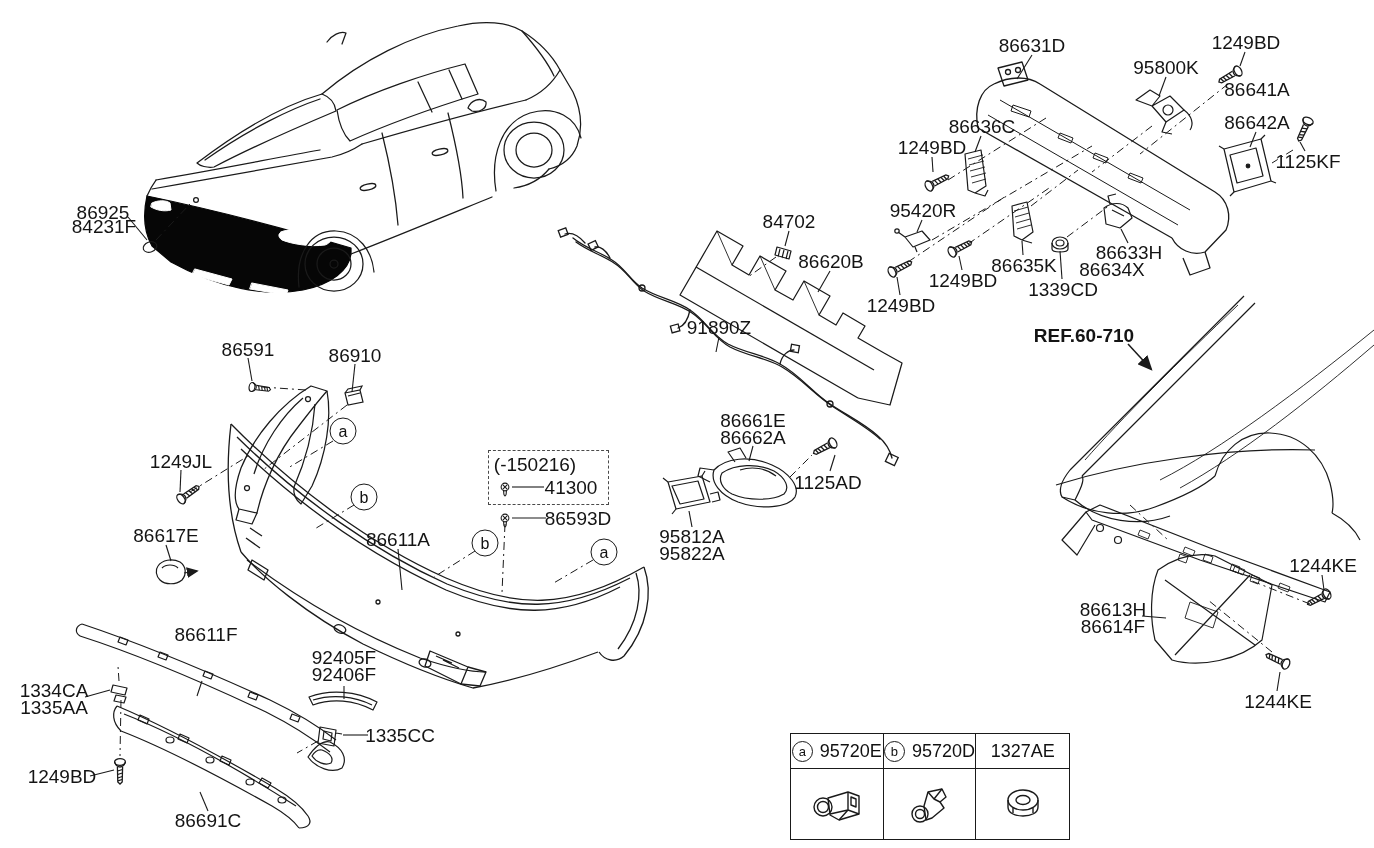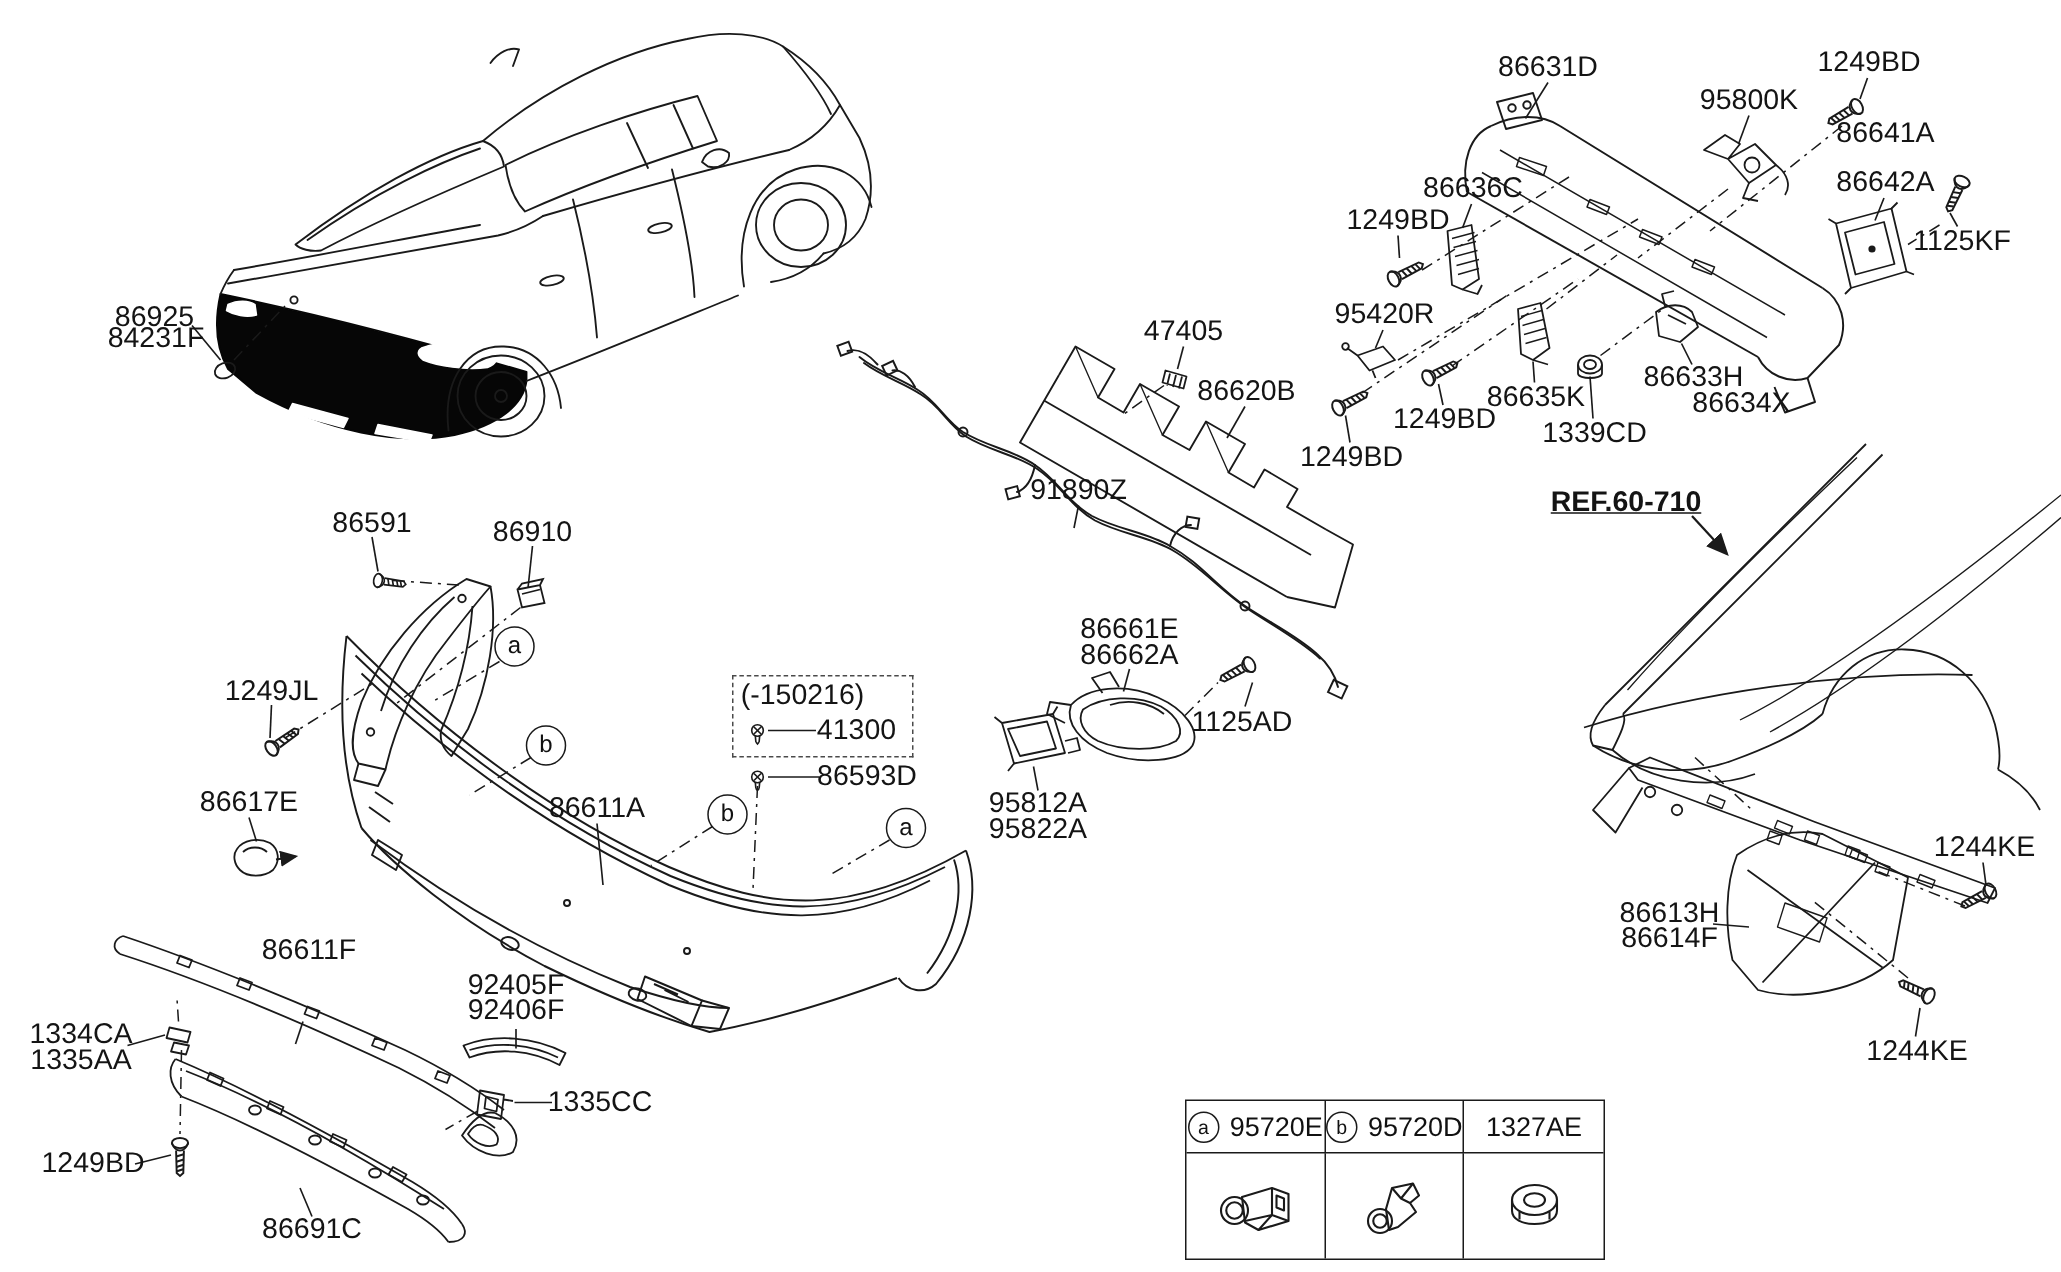--- a/index.html
+++ b/index.html
@@ -1,21 +1,21 @@
 <!DOCTYPE html>
 <html><head>
 <meta charset="utf-8">
 <style>
   html,body{margin:0;padding:0;background:#fff;}
   .canvas{position:relative;width:1374px;height:848px;background:#ffffff;
           font-family:"Liberation Sans",sans-serif;color:#111;overflow:hidden;}
   svg.art{position:absolute;left:0;top:0;}
   .lbl{position:absolute;transform:translate(-50%,-50%);font-size:19px;line-height:1;
        white-space:nowrap;color:#141414;}
-  .lbl.ref{font-weight:700;text-decoration:underline;}
+  .lbl.ref{font-weight:700;}
   .mk{position:absolute;width:25px;height:25px;border:1.7px solid #1a1a1a;border-radius:50%;
       background:#fff;display:flex;align-items:center;justify-content:center;
       font-size:16px;transform:translate(-50%,-50%);}
   .dashbox{position:absolute;left:488px;top:450px;width:119px;height:53px;
            border:1.5px dashed #4a4a4a;}
   .legend{position:absolute;left:790px;top:733px;width:278px;height:105px;
           border:1.8px solid #1a1a1a;display:grid;background:#fff;
           grid-template-columns:1fr 1fr 1fr;grid-template-rows:35px 1fr;}
   .legend .hc{border-right:1.4px solid #1a1a1a;border-bottom:1.4px solid #1a1a1a;
               display:flex;align-items:center;justify-content:center;gap:7px;font-size:18px;}
@@ -335,21 +335,21 @@
 <div class="lbl" style="left:578px;top:518px">86593D</div>
 <div class="lbl" style="left:398px;top:539px">86611A</div>
 <div class="lbl" style="left:206px;top:634px">86611F</div>
 <div class="lbl" style="left:344px;top:657px">92405F</div>
 <div class="lbl" style="left:344px;top:674px">92406F</div>
 <div class="lbl" style="left:54px;top:690px">1334CA</div>
 <div class="lbl" style="left:54px;top:707px">1335AA</div>
 <div class="lbl" style="left:400px;top:735px">1335CC</div>
 <div class="lbl" style="left:62px;top:776px">1249BD</div>
 <div class="lbl" style="left:208px;top:820px">86691C</div>
-<div class="lbl" style="left:789px;top:221px">47405</div>
+<div class="lbl" style="left:789px;top:221px">84702</div>
 <div class="lbl" style="left:831px;top:261px">86620B</div>
 <div class="lbl" style="left:719px;top:327px">91890Z</div>
 <div class="lbl" style="left:753px;top:420px">86661E</div>
 <div class="lbl" style="left:753px;top:437px">86662A</div>
 <div class="lbl" style="left:828px;top:482px">1125AD</div>
 <div class="lbl" style="left:692px;top:536px">95812A</div>
 <div class="lbl" style="left:692px;top:553px">95822A</div>
 <div class="lbl" style="left:1032px;top:45px">86631D</div>
 <div class="lbl" style="left:1246px;top:42px">1249BD</div>
 <div class="lbl" style="left:1166px;top:67px">95800K</div>
@@ -357,21 +357,21 @@
 <div class="lbl" style="left:1257px;top:122px">86642A</div>
 <div class="lbl" style="left:982px;top:126px">86636C</div>
 <div class="lbl" style="left:932px;top:147px">1249BD</div>
 <div class="lbl" style="left:1308px;top:161px">1125KF</div>
 <div class="lbl" style="left:923px;top:210px">95420R</div>
 <div class="lbl" style="left:901px;top:305px">1249BD</div>
 <div class="lbl" style="left:963px;top:280px">1249BD</div>
 <div class="lbl" style="left:1024px;top:265px">86635K</div>
 <div class="lbl" style="left:1063px;top:289px">1339CD</div>
 <div class="lbl" style="left:1129px;top:252px">86633H</div>
-<div class="lbl" style="left:1161px;top:269px">86634X</div>
+<div class="lbl" style="left:1112px;top:269px">86634X</div>
 <div class="lbl ref" style="left:1084px;top:335px">REF.60-710</div>
 <div class="lbl" style="left:1113px;top:609px">86613H</div>
 <div class="lbl" style="left:1113px;top:626px">86614F</div>
 <div class="lbl" style="left:1323px;top:565px">1244KE</div>
 <div class="lbl" style="left:1278px;top:701px">1244KE</div>
 
 <div class="mk" style="left:343px;top:431px">a</div>
 <div class="mk" style="left:364px;top:497px">b</div>
 <div class="mk" style="left:485px;top:543px">b</div>
 <div class="mk" style="left:604px;top:552px">a</div>

